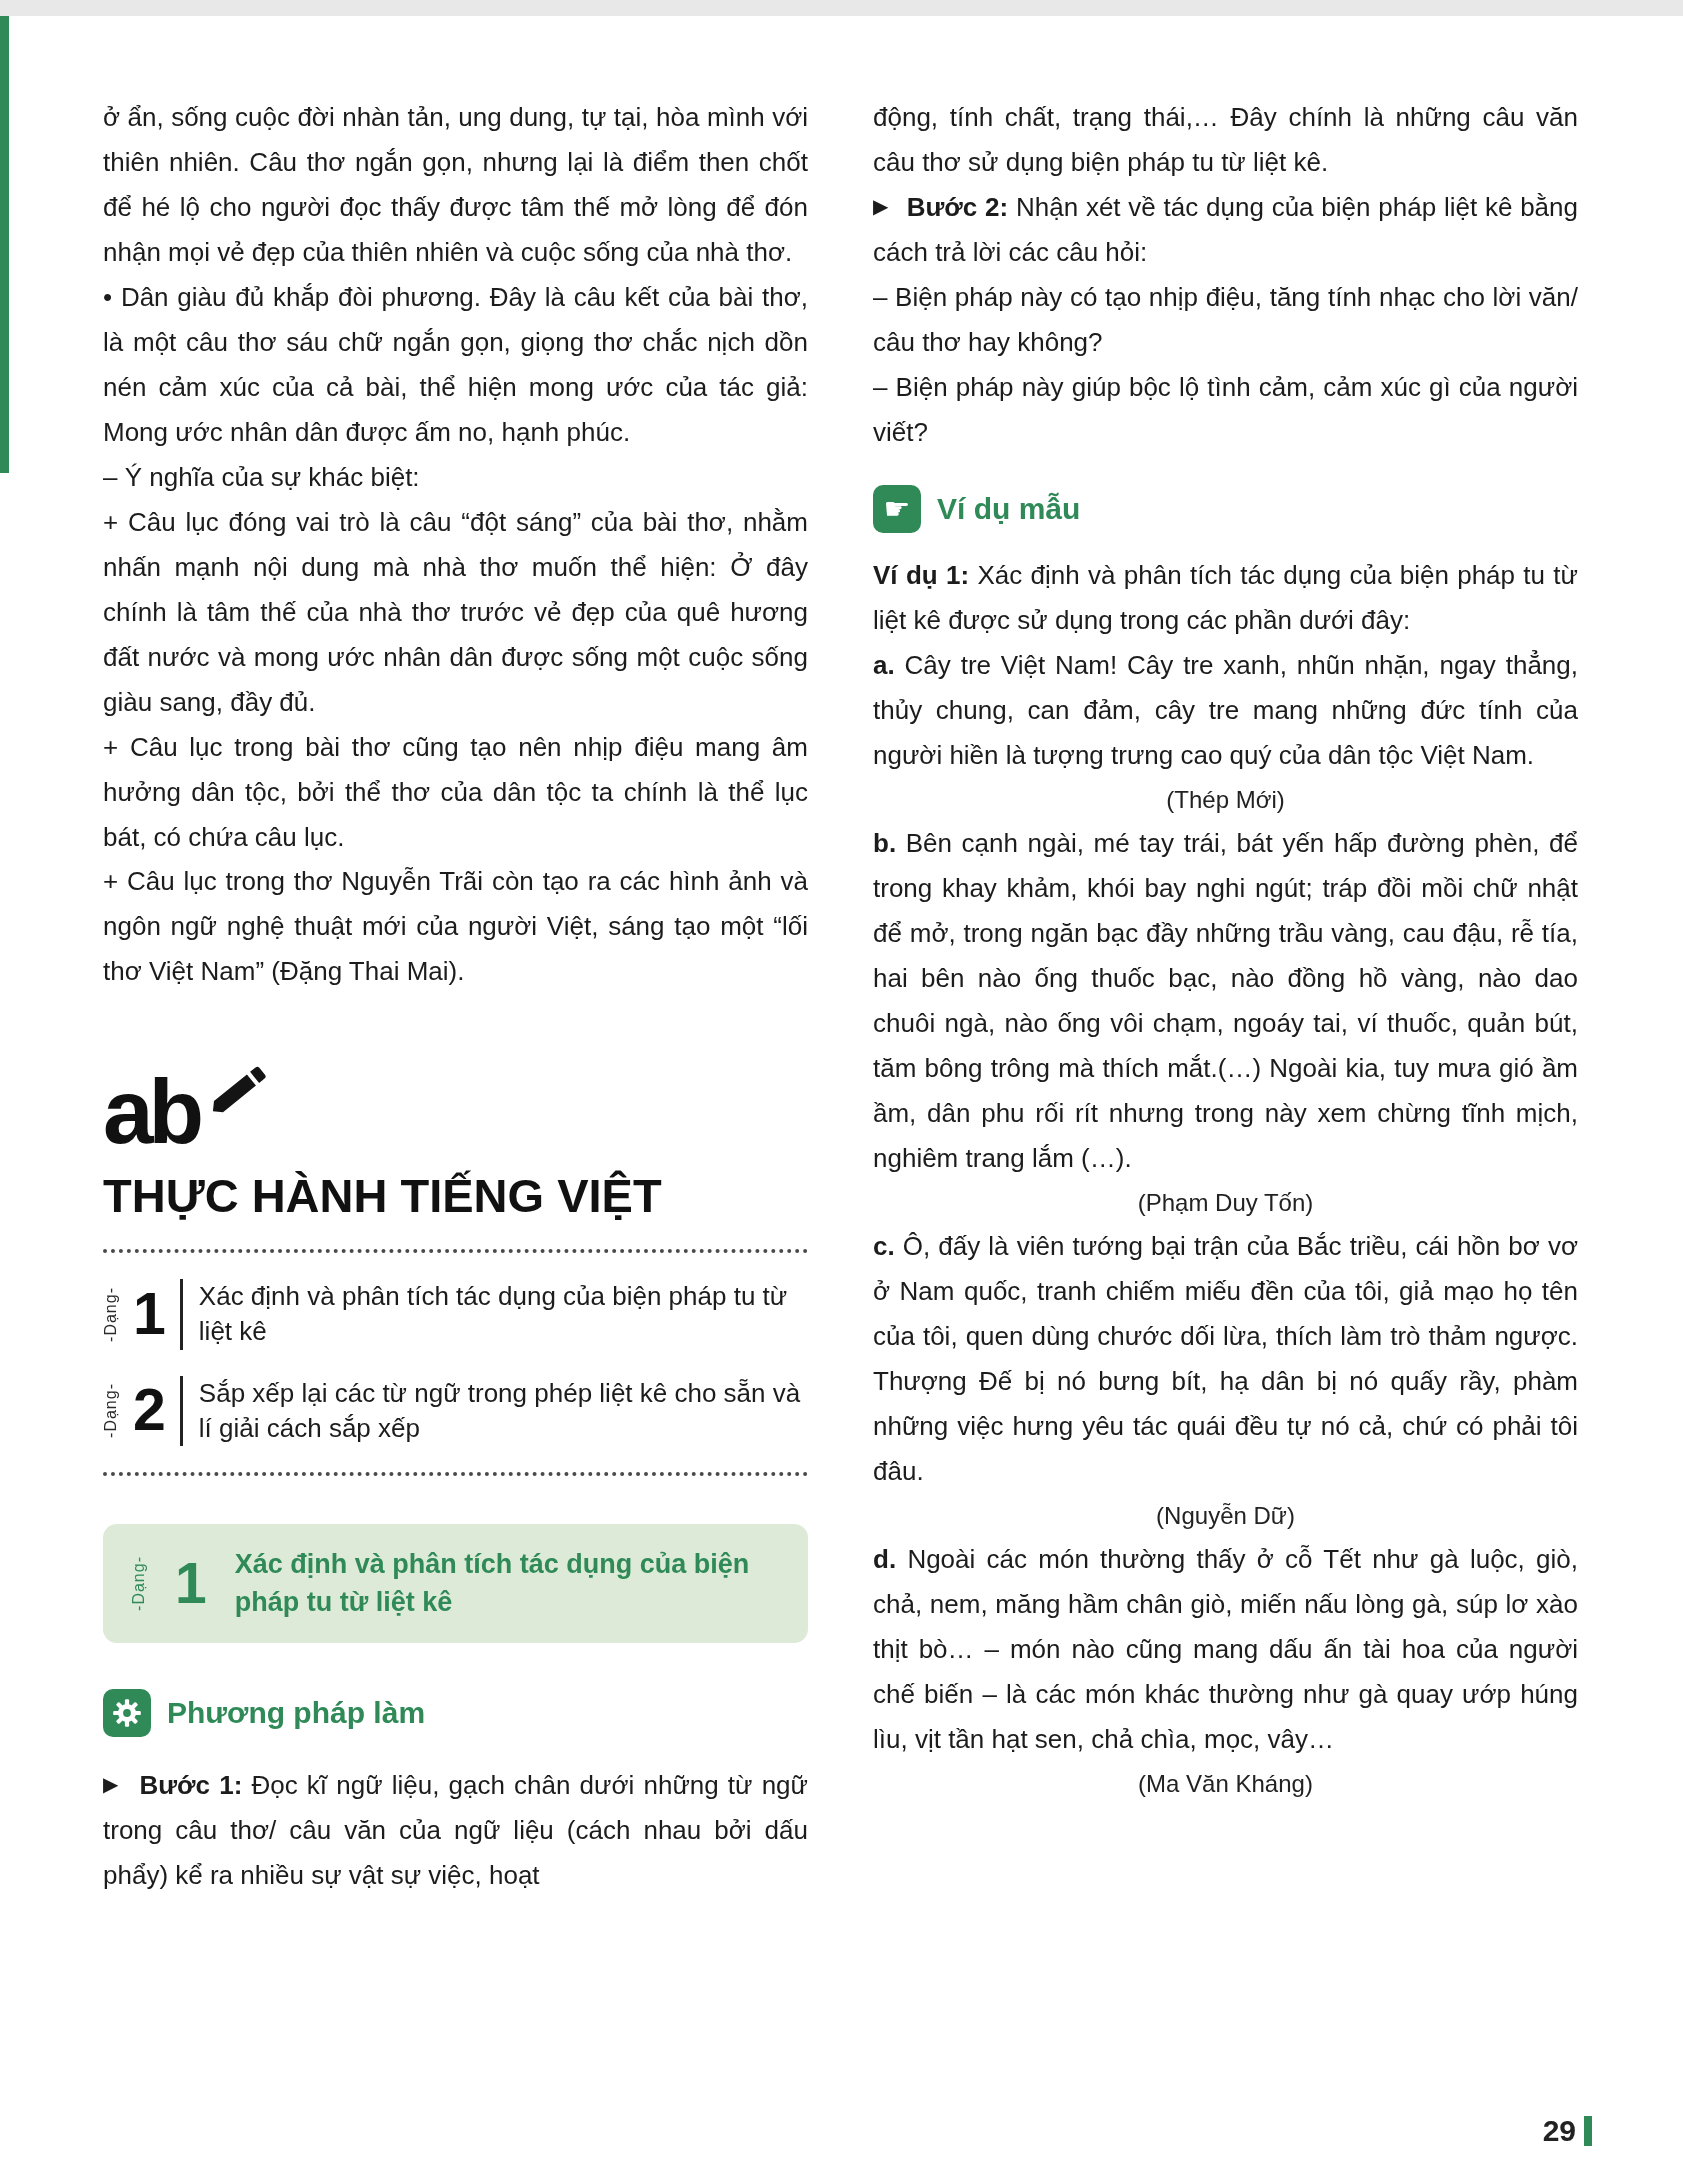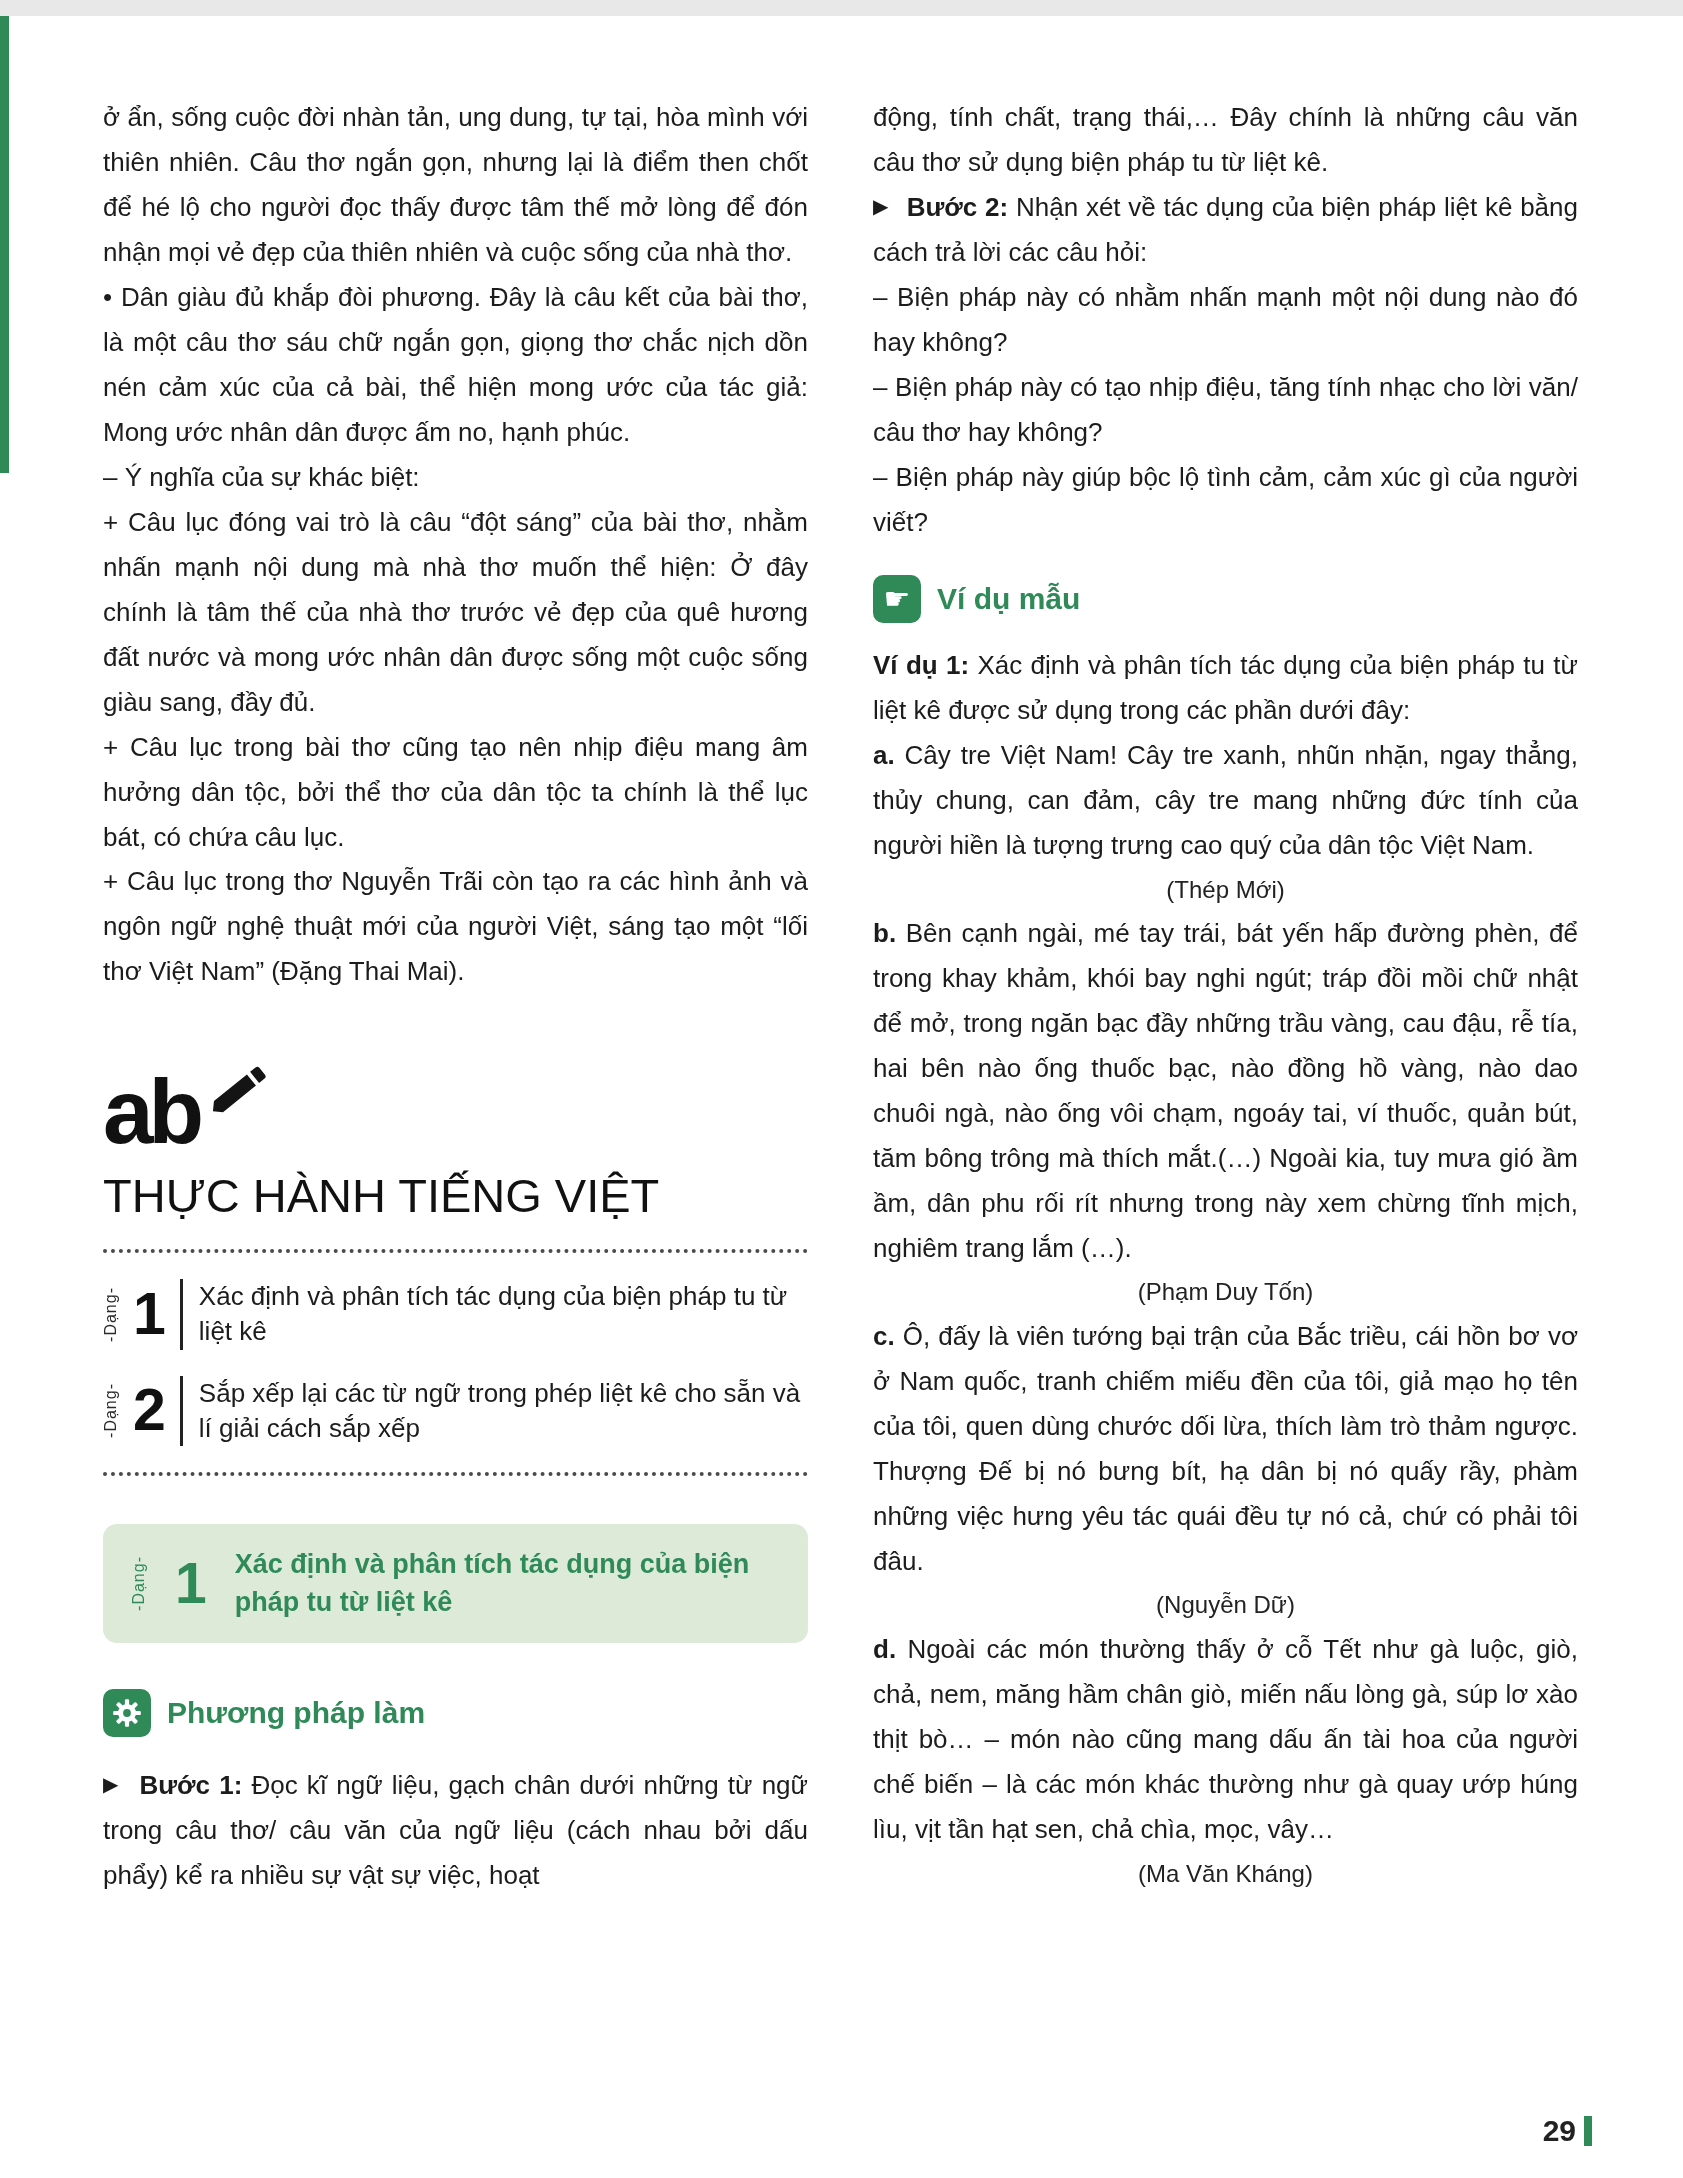--- a/index.html
+++ b/index.html
@@ -15,21 +15,21 @@
   p.body { margin:0; font-size:26px; line-height:1.73; text-align:justify; }
   .it { }
   .b { font-weight:700; }
   .tri { font-size:20px; margin-right:10px; position:relative; top:-3px; }
 
   
   .logo { margin:63px 0 6px 0; display:flex; align-items:flex-end; gap:8px; }
   .logo-ab { font-size:91px; font-weight:800; line-height:.85; letter-spacing:-5px; color:#111; }
   .logo-pencil { transform:rotate(6deg); margin-bottom:24px; }
 
-  h1.section-title { margin:18px 0 0 0; font-size:47px; font-weight:400; letter-spacing:0px; color:#111; }
+  h1.section-title { margin:18px 0 0 0; font-size:47px; font-weight:700; letter-spacing:0px; color:#111; }
   .dotted { border-bottom:4px dotted #4a4a4a; margin:26px 0; }
   h2.types-heading { margin:0 0 26px 0; font-size:28px; font-weight:700; color:#151515; letter-spacing:0.4px; }
 
   .type-row { display:flex; align-items:center; gap:14px; margin:0 0 26px 0; }
   .vert-label { writing-mode:vertical-rl; transform:rotate(180deg); font-size:16px; color:#2a2a2a; letter-spacing:1px; line-height:1; }
   .type-num { font-size:59px; font-weight:800; line-height:1; color:#111; }
   .type-text { font-size:26px; line-height:1.35; border-left:3px solid #222; padding-left:16px; }
 
   .dang-box { margin-top:48px; background:#dcead7; border-radius:14px; padding:22px 28px; display:flex; align-items:center; gap:20px; }
   .dang-box .vert-label { color:#2f8a58; }
@@ -133,21 +133,20 @@
 
     <div class="col">
       <p class="body">động, tính chất, trạng thái,… Đây chính là những câu văn câu thơ sử dụng biện pháp tu từ liệt kê.</p>
 
       <p class="body">
         <span class="tri">▶</span>
         <span class="b">Bước 2:</span>
         <span>Nhận xét về tác dụng của biện pháp liệt kê bằng cách trả lời các câu hỏi:</span>
       </p>
 
-      <p class="body">– Biện pháp này có nhằm nhấn mạnh một nội dung nào đó hay không?</p>
       <p class="body">– Biện pháp này có tạo nhịp điệu, tăng tính nhạc cho lời văn/ câu thơ hay không?</p>
       <p class="body">– Biện pháp này giúp bộc lộ tình cảm, cảm xúc gì của người viết?</p>
 
       <div class="green-head example-head">
         <span class="icon-chip">
           <span class="hand">☛</span>
         </span>
         <span class="green-head-label">Ví dụ mẫu</span>
       </div>
 

